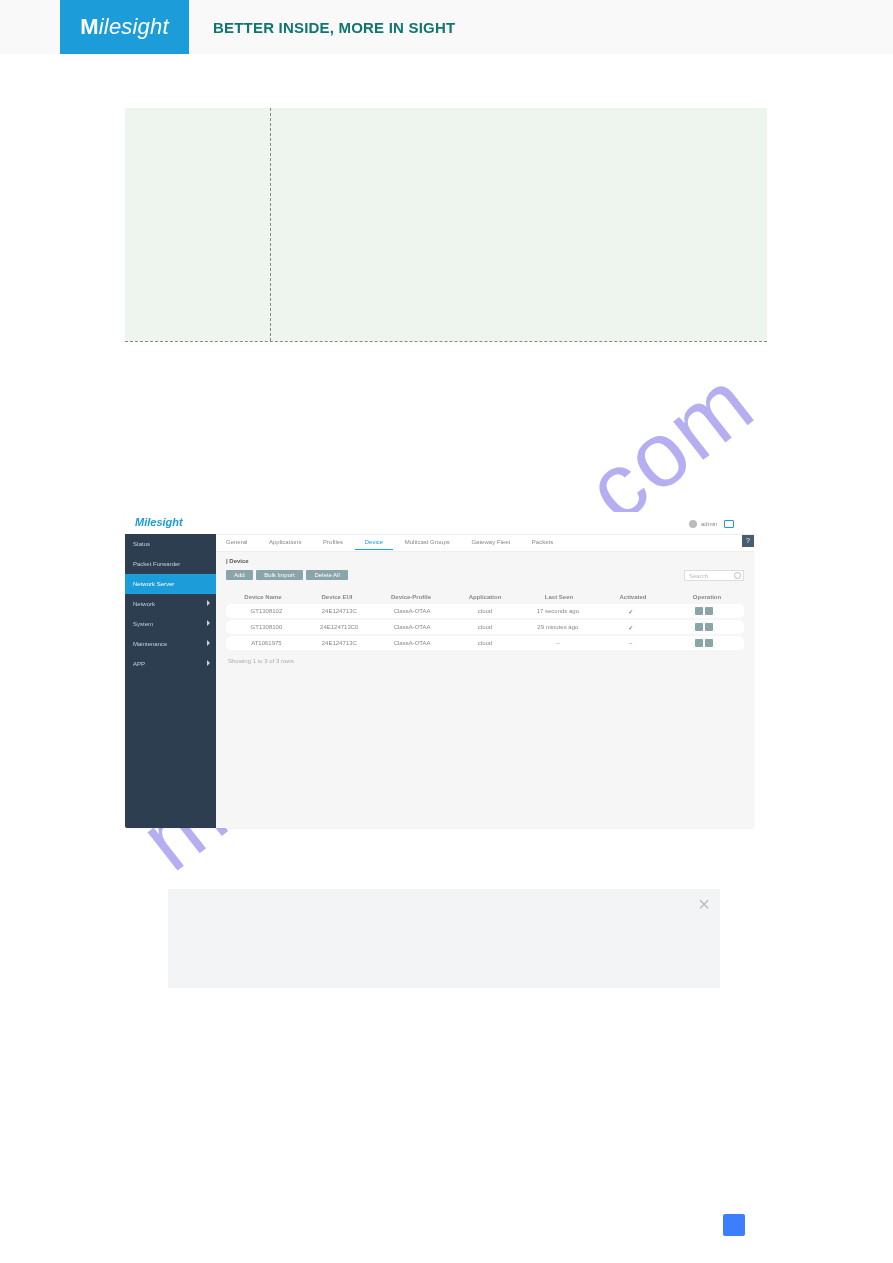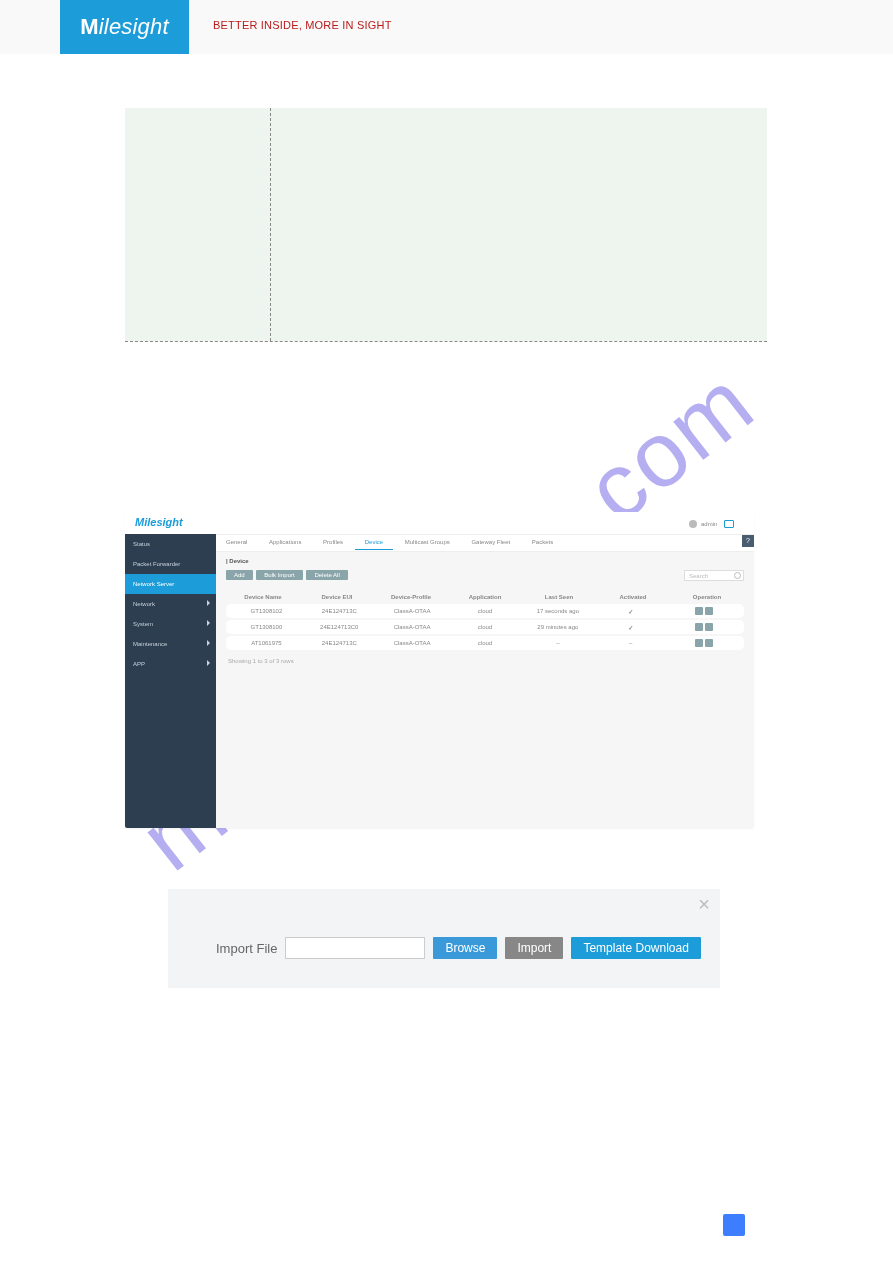--- a/index.html
+++ b/index.html
@@ -28,23 +28,24 @@
     display: flex; align-items: center; justify-content: center;
   }
   .brand-logo {
     font-size: 22px; font-weight: 500; font-style: italic;
     color: #fff; letter-spacing: 0.2px;
   }
   .brand-logo .cap { font-weight: 700; font-style: normal; }
   .tagline {
     position: absolute;
     left: 213px; top: 19px;
-    font-size: 11px;
-    color: #b91c1c;
+    font-size: 15px;
+    color: #0f766e;
     letter-spacing: 0.2px;
+    font-weight: bold;
   }
 
   
   .desc-table {
     position: absolute;
     left: 125px;
     top: 108px;
     width: 642px;
     height: 234px;
     border-bottom: 1px dashed #888;
@@ -344,22 +345,15 @@
         <span class="cell">–</span>
         <span class="cell"><span class="op-btn"></span><span class="op-btn"></span></span>
       </div>
     </div>
     <div class="show-rows">Showing 1 to 3 of 3 rows</div>
   </div>
 </div>
 
 <div class="import-dialog">
   <div class="import-close">×</div>
-  <div class="import-row">
-    <span class="import-label">Import File</span>
-    <span class="import-input"></span>
-    <span class="ibtn ibtn-browse">Browse</span>
-    <span class="ibtn ibtn-import">Import</span>
-    <span class="ibtn ibtn-template">Template Download</span>
-  </div>
 </div>
 
 <div class="page-corner"></div>
 
 </body></html>

